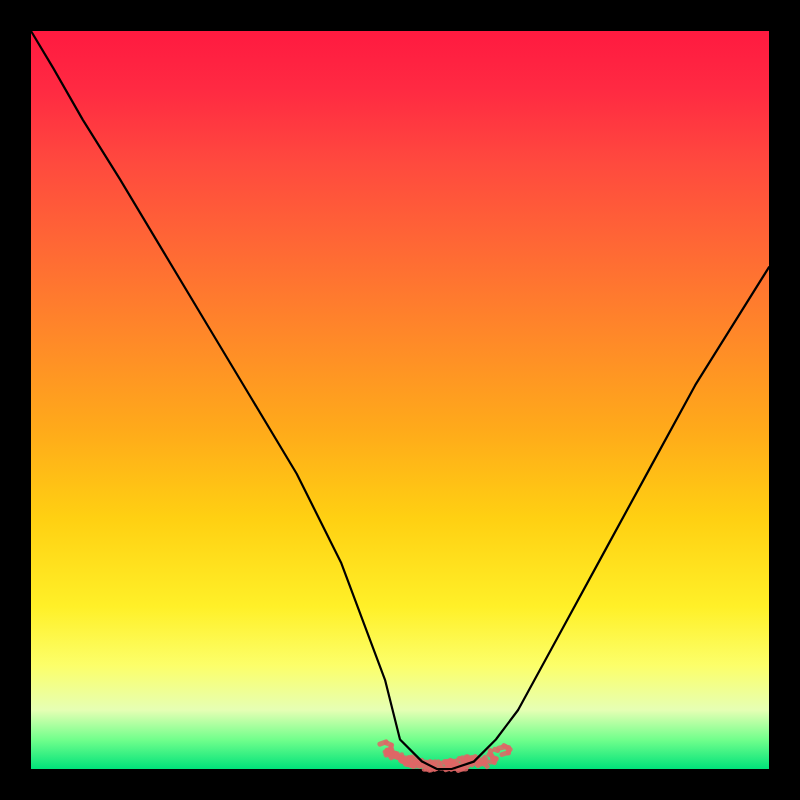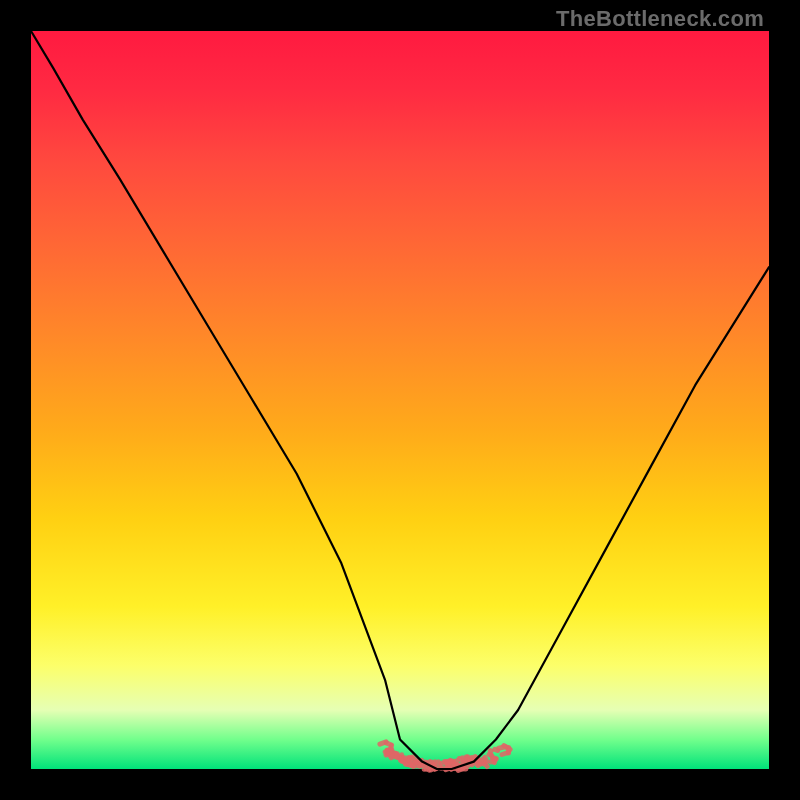--- a/index.html
+++ b/index.html
@@ -55,21 +55,20 @@
     top: 0;
     width: 738px;
     height: 738px;
     overflow: visible;
   }
 </style>
 </head>
 <body>
 
 <div class="frame">
-  <div class="watermark">TheBottleneck.com</div>
   <div class="plot-area">
     <svg class="curve" viewBox="0 0 738 738" preserveAspectRatio="none">
       <g id="fuzz-group">
           <path d="M354.2 720.9 L360.1 718.0" stroke="#e06666" stroke-width="5" stroke-linecap="round" opacity="0.85"></path>
           <path d="M359.3 718.6 L360.6 714.2" stroke="#e06666" stroke-width="5" stroke-linecap="round" opacity="0.85"></path>
           <path d="M359.7 713.8 L355.2 711.9" stroke="#e06666" stroke-width="5" stroke-linecap="round" opacity="0.85"></path>
           <path d="M355.1 710.9 L348.9 713.2" stroke="#e06666" stroke-width="5" stroke-linecap="round" opacity="0.85"></path>
           <path d="M366.1 722.6 L355.9 720.3" stroke="#e06666" stroke-width="5" stroke-linecap="round" opacity="0.85"></path>
           <path d="M360.7 718.7 L355.1 724.0" stroke="#e06666" stroke-width="5" stroke-linecap="round" opacity="0.85"></path>
           <path d="M356.1 719.0 L360.3 726.9" stroke="#e06666" stroke-width="5" stroke-linecap="round" opacity="0.85"></path>

